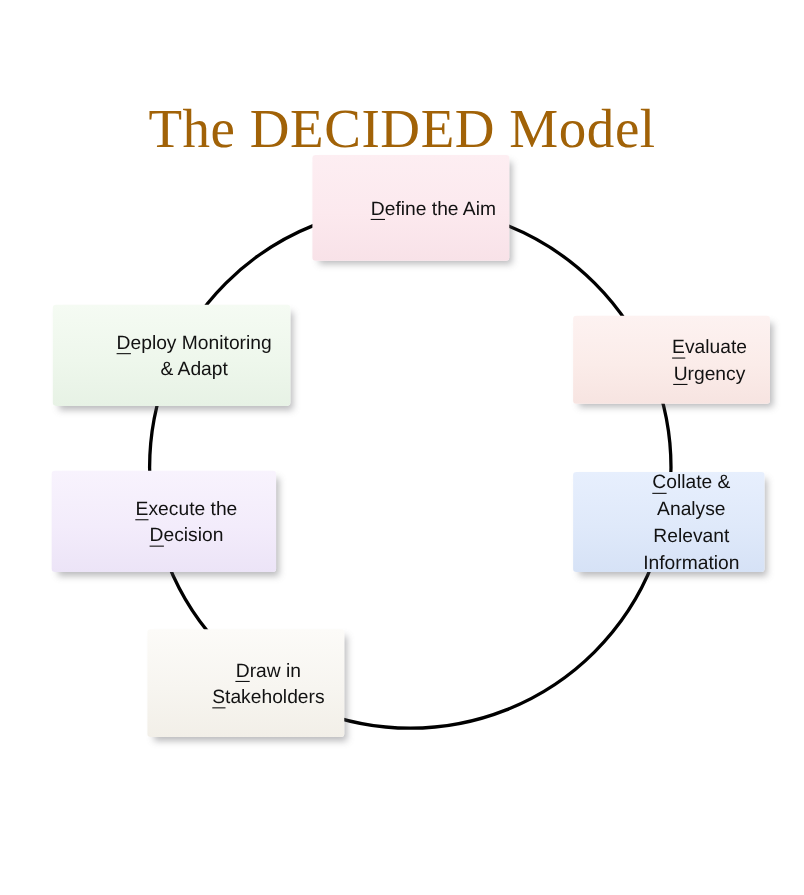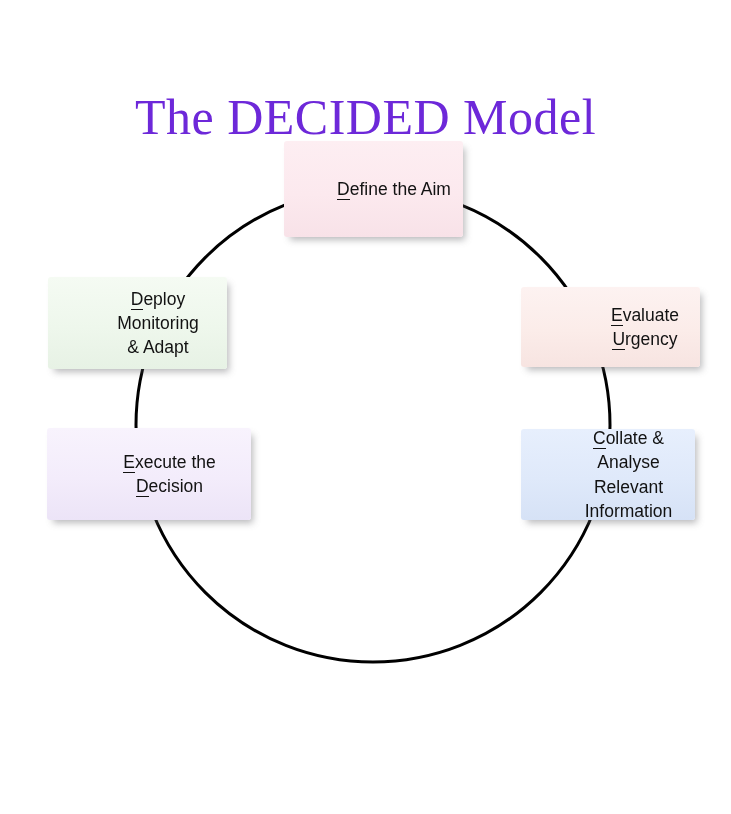--- a/index.html
+++ b/index.html
@@ -25,21 +25,21 @@
   .page-title {
     position: absolute;
     left: 0;
     top: 56px;
     width: 731px;
     text-align: center;
     font-family: "Liberation Serif", "DejaVu Serif", serif;
     font-size: 50px;
     font-weight: 400;
     letter-spacing: 0.5px;
-    color: #6d28d9;
+    color: #a16207;
     line-height: 1.1;
   }
 
   
   .cycle-ring {
     position: absolute;
     left: 0;
     top: 0;
     width: 731px;
     height: 814px;
@@ -72,21 +72,21 @@
     padding-bottom: 0px;
   }
 
   
   #node-define   { left: 284px; top: 141px; width: 179px; height: 96px; }
   #node-evaluate { left: 521px; top: 287px; width: 179px; height: 80px; padding-left: 36px; }
   #node-collate  { left: 521px; top: 429px; width: 174px; height: 91px; }
   #node-identify { left: 434px; top: 575px; width: 179px; height: 95px; }
   #node-draw     { left: 134px; top: 572px; width: 179px; height: 98px; }
   #node-execute  { left: 47px;  top: 428px; width: 204px; height: 92px; }
-  #node-deploy   { left: 48px;  top: 277px; width: 179px; height: 92px; }
+  #node-deploy   { left: 48px;  top: 277px; width: 216px; height: 92px; }
 
   
   #node-define   { background: linear-gradient(180deg, #fdeef2 0%, #fce9ee 55%, #f8e2e8 100%); }
   #node-evaluate { background: linear-gradient(180deg, #fdf2f1 0%, #fbece9 55%, #f7e4e1 100%); }
   #node-collate  { background: linear-gradient(180deg, #e7effd 0%, #dfe9fa 55%, #d6e2f6 100%); }
   #node-identify { background: linear-gradient(180deg, #eef3fc 0%, #e7eefa 55%, #e0e9f7 100%); }
   #node-draw     { background: linear-gradient(180deg, #fcfbf8 0%, #f7f5f0 55%, #f2efe8 100%); }
   #node-execute  { background: linear-gradient(180deg, #f8f3fd 0%, #f3ecfb 55%, #ece4f7 100%); }
   #node-deploy   { background: linear-gradient(180deg, #f5fbf3 0%, #eef7ec 55%, #e7f2e5 100%); }
 </style>
@@ -107,20 +107,23 @@
 
   <div class="node" id="node-evaluate">
     <span class="label"><u>E</u>valuate<br><u>U</u>rgency</span>
   </div>
 
   <div class="node" id="node-collate">
     <span class="label"><u>C</u>ollate &amp;<br>Analyse Relevant<br>Information</span>
   </div>
 
 
+  <div class="node" id="node-draw">
+    <span class="label"><u>D</u>raw in<br><u>S</u>takeholders</span>
+  </div>
 
   <div class="node" id="node-execute">
     <span class="label"><u>E</u>xecute the<br><u>D</u>ecision</span>
   </div>
 
   <div class="node" id="node-deploy">
     <span class="label"><u>D</u>eploy Monitoring<br>&amp; Adapt</span>
   </div>
 
 </div>

